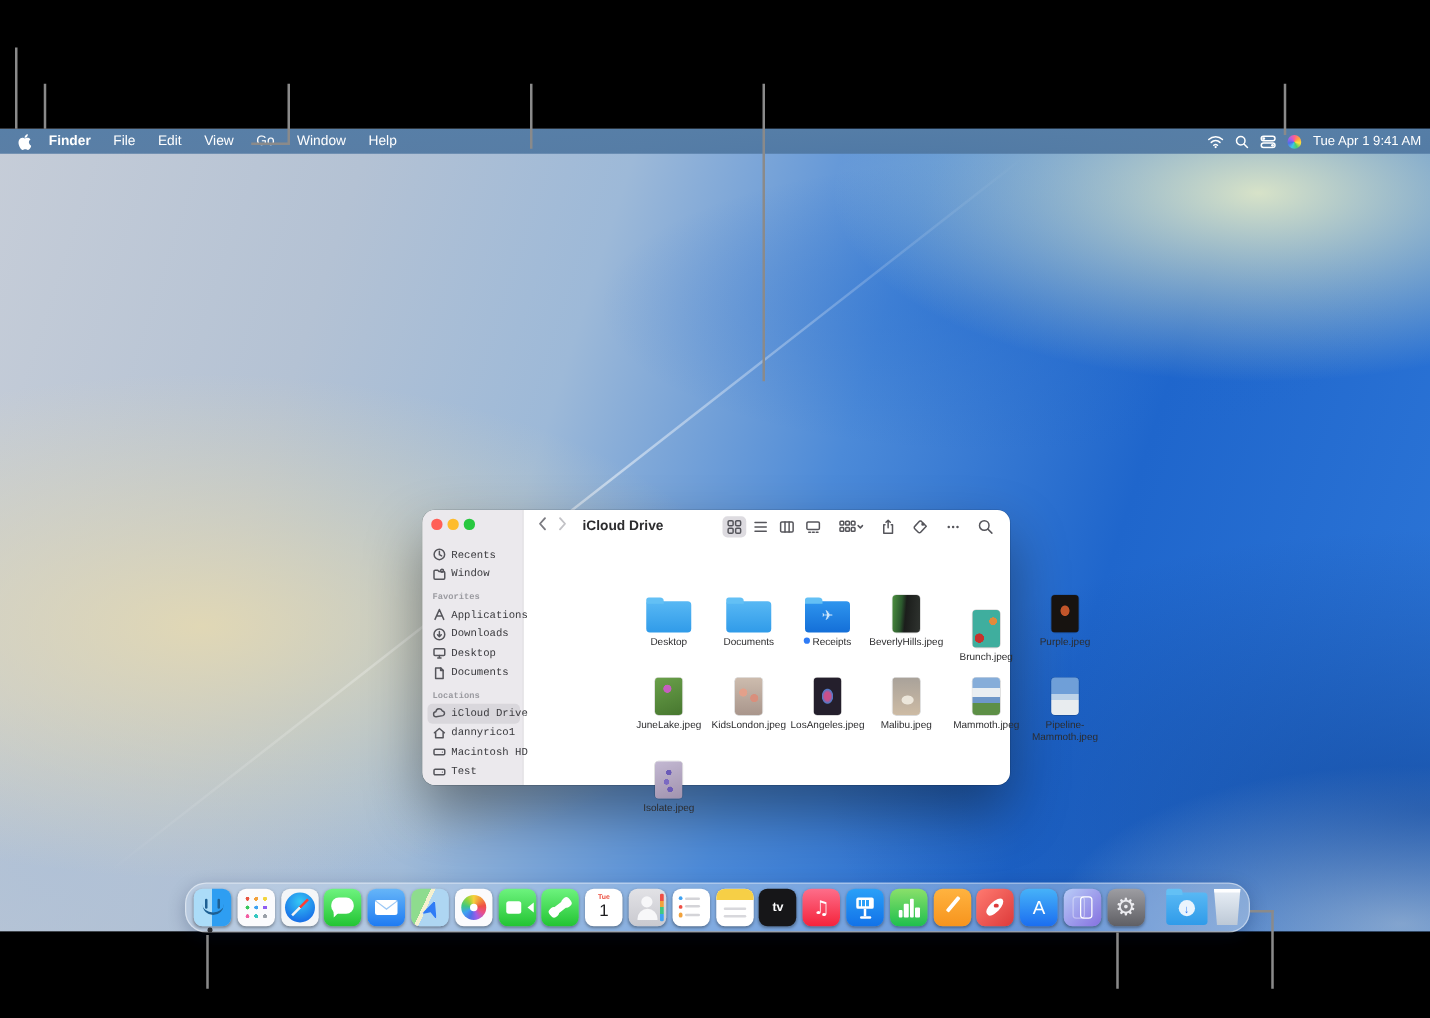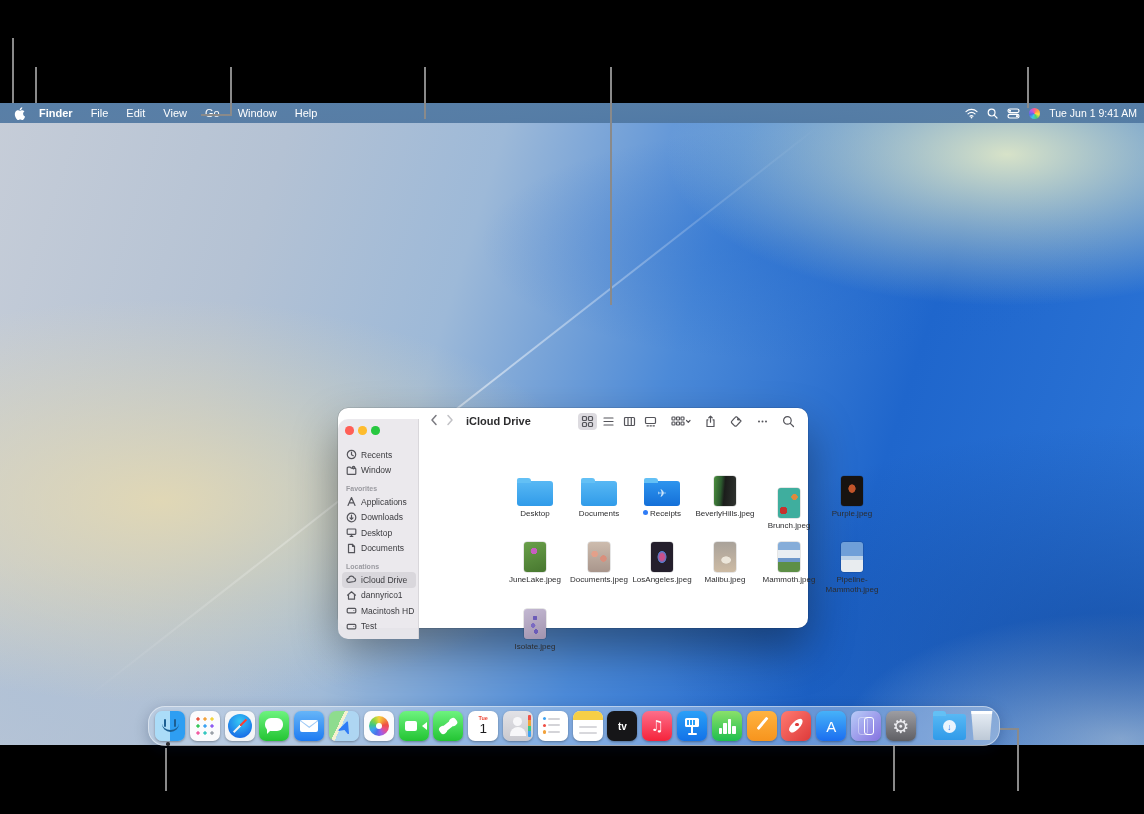--- a/index.html
+++ b/index.html
@@ -32,22 +32,22 @@
   .siri-orb{width:11px;height:11px;border-radius:50%;
     background:conic-gradient(#ff5f8f,#ff9f40,#ffe03f,#49d06a,#3fc5e8,#4f6ee8,#b05ce8,#ff5f8f);}
   .cc-icon svg,.wifi-icon svg,.spot-icon svg{display:block;}
 
   
   .callout{position:absolute;background:#8a8a8a;z-index:50;}
 
   
   .window{position:absolute;left:338px;top:305px;width:470px;height:220px;border-radius:10px;
     background:#ffffff;box-shadow:0 22px 45px rgba(0,0,0,.4),0 0 0 .5px rgba(0,0,0,.18);}
-  .sidebar{position:absolute;left:0;top:11px;width:80px;height:100%;border-radius:10px 0 0 10px;
-    background:rgba(234,232,236,.97);border-right:1px solid rgba(0,0,0,.08);}
+  .sidebar{position:absolute;left:0;top:0;width:80px;height:100%;border-radius:10px 0 0 10px;
+    background:rgba(234,232,236,.97);border-right:1px solid rgba(0,0,0,.08);font-family:Liberation Mono, monospace;}
   .tlights{position:absolute;left:7px;top:7px;display:flex;gap:4.5px;}
   .tl{width:8.5px;height:8.5px;border-radius:50%;}
   .tl.red{background:#ff5f57;} .tl.yel{background:#febc2e;} .tl.grn{background:#28c840;}
 
   .side-list{position:absolute;left:4px;top:28px;width:74px;}
   .side-item{display:flex;align-items:center;gap:4px;height:15.5px;padding:0 4px;border-radius:4px;
     font-size:8.5px;color:#3a3a3e;white-space:nowrap;}
   .side-item.sel{background:#d9d7dc;}
   .side-item svg{flex:0 0 auto;}
   .side-head{font-size:7px;color:#9a9aa0;font-weight:bold;padding:0 4px;margin:7px 0 2px;}
@@ -236,21 +236,21 @@
         </span>
         <span class="cc-icon">
           <svg class="ic w" width="13" height="11" viewBox="0 0 13 11">
               <rect x="1" y="1" width="11" height="3.6" rx="1.8"></rect>
               <circle cx="3" cy="2.8" r="1.1" fill="#fff" stroke="none"></circle>
               <rect x="1" y="6.4" width="11" height="3.6" rx="1.8"></rect>
               <circle cx="10" cy="8.2" r="1.1" fill="#fff" stroke="none"></circle>
             </svg>
         </span>
         <span class="siri-orb"></span>
-        <span class="clock">Tue Jun 1  9:41 AM</span>
+        <span class="clock">Tue Apr 1  9:41 AM</span>
       </div>
     </div>
 
     <div class="window">
       <div class="sidebar">
         <div class="tlights">
           <span class="tl red"></span>
           <span class="tl yel"></span>
           <span class="tl grn"></span>
         </div>
@@ -446,21 +446,21 @@
         <div class="file" style="left:85px;top:102px">
           <div class="art">
               <div class="thumb t-june"></div>
             </div>
           <div class="fname">JuneLake.jpeg</div>
         </div>
         <div class="file" style="left:149px;top:102px">
           <div class="art">
               <div class="thumb t-kids"></div>
             </div>
-          <div class="fname">Documents.jpeg</div>
+          <div class="fname">KidsLondon.jpeg</div>
         </div>
         <div class="file" style="left:212px;top:102px">
           <div class="art">
               <div class="thumb t-la"></div>
             </div>
           <div class="fname">LosAngeles.jpeg</div>
         </div>
         <div class="file" style="left:275px;top:102px">
           <div class="art">
               <div class="thumb t-malibu"></div>

